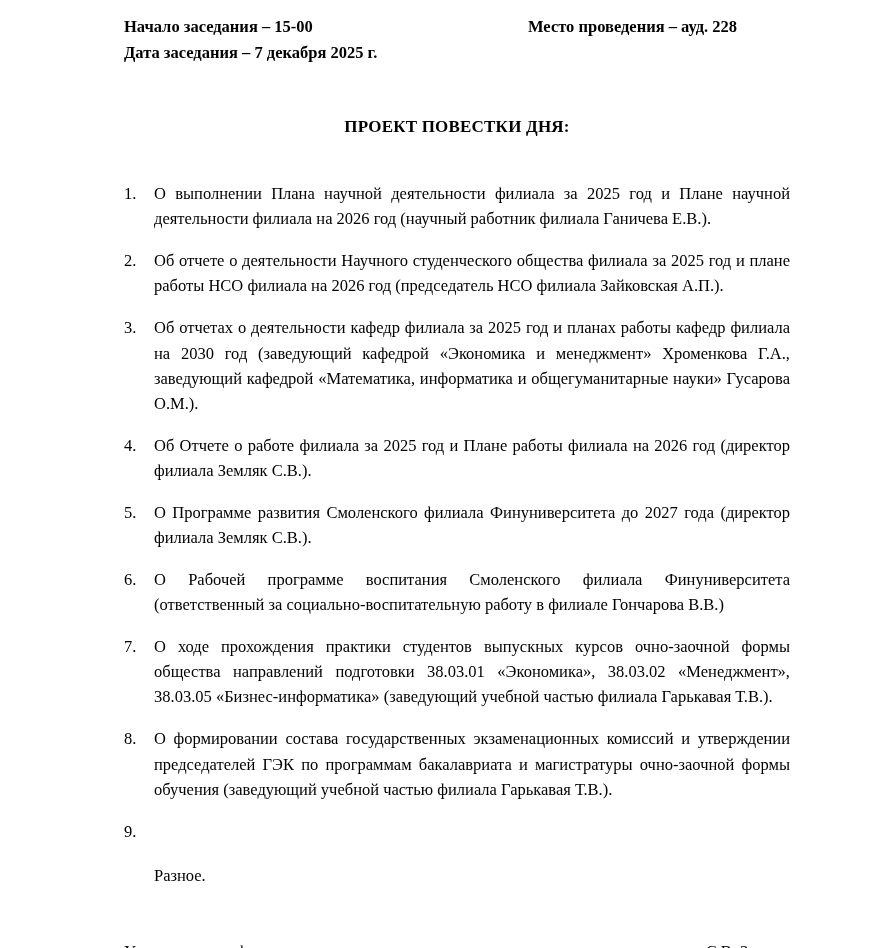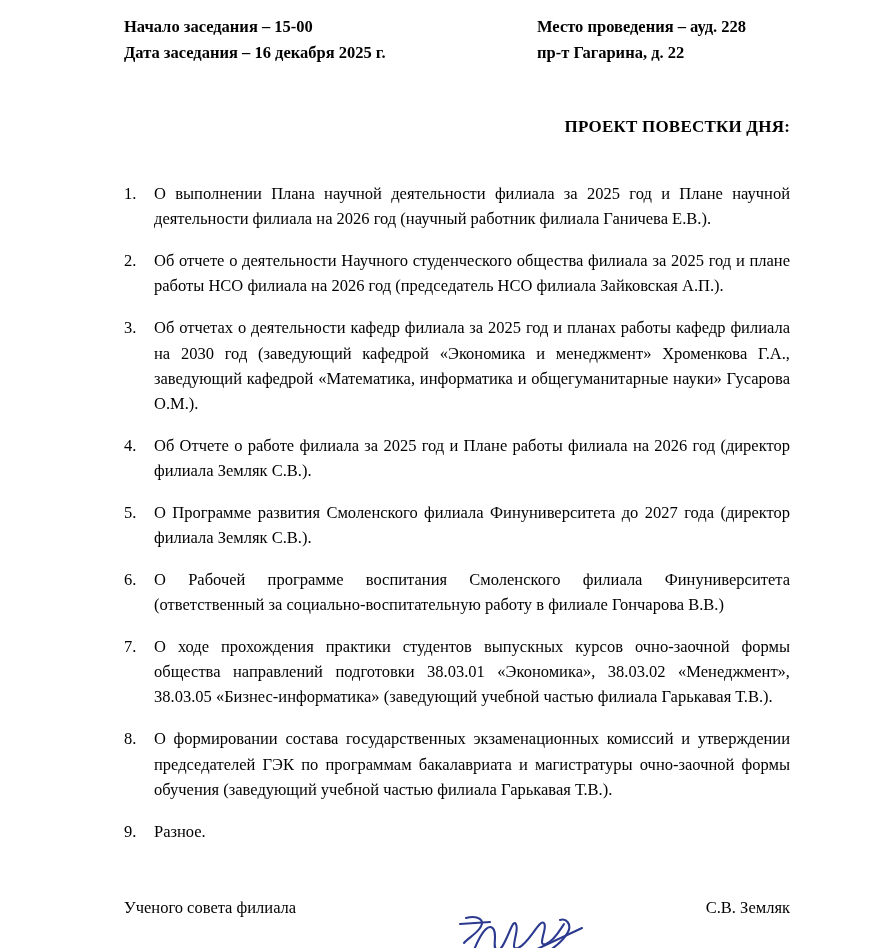--- a/index.html
+++ b/index.html
@@ -28,34 +28,33 @@
     top: 14px;
     width: 666px;
   }
   .header-block {
     display: flex;
     flex-direction: row;
     justify-content: flex-end;
     font-weight: bold;
     font-size: 16.5px;
     line-height: 1.55;
-    gap: 9px;
   }
   .header-col-left {
     width: 404px;
     flex: 0 0 404px;
   }
   .header-col-right {
     flex: 1 1 auto;
   }
   .header-line {
     white-space: nowrap;
   }
   .doc-title {
-    text-align: right;
+    text-align: center;
     font-weight: bold;
     font-size: 17px;
     margin-top: 52px;
     letter-spacing: 0.2px;
   }
   .agenda {
     margin-top: 44px;
   }
   .item {
     display: flex;
@@ -71,20 +70,21 @@
     width: 30px;
   }
   .item-text {
     flex: 1 1 auto;
     text-align: justify;
     text-align-last: left;
     font-family: Liberation Serif, serif;
   }
   .item-text.single {
     white-space: nowrap;
+    margin-top: 44px;
   }
   .signature {
     margin-top: 50px;
     position: relative;
     font-size: 16.5px;
     line-height: 1.75;
   }
   .sig-row {
     display: flex;
     flex-direction: row;
@@ -108,25 +108,24 @@
 </style>
 </head>
 <body>
 
 <div class="page">
   <div class="content">
 
     <div class="header-block">
       <div class="header-col-left">
         <div class="header-line">Начало заседания – 15-00</div>
-        <div class="header-line">Дата заседания – 16 декабря 2025 г.</div>
+        <div class="header-line">Дата заседания – 7 декабря 2025 г.</div>
       </div>
       <div class="header-col-right">
         <div class="header-line">Место проведения – ауд. 228</div>
-        <div class="header-line">пр-т Гагарина, д. 22</div>
       </div>
     </div>
 
     <div class="doc-title">ПРОЕКТ ПОВЕСТКИ ДНЯ:</div>
 
     <div class="agenda">
 
       <div class="item">
         <div class="item-num">1.</div>
         <div class="item-text">О выполнении Плана научной деятельности филиала за 2025 год и Плане научной деятельности филиала на 2026 год (научный работник филиала Ганичева Е.В.).</div>

